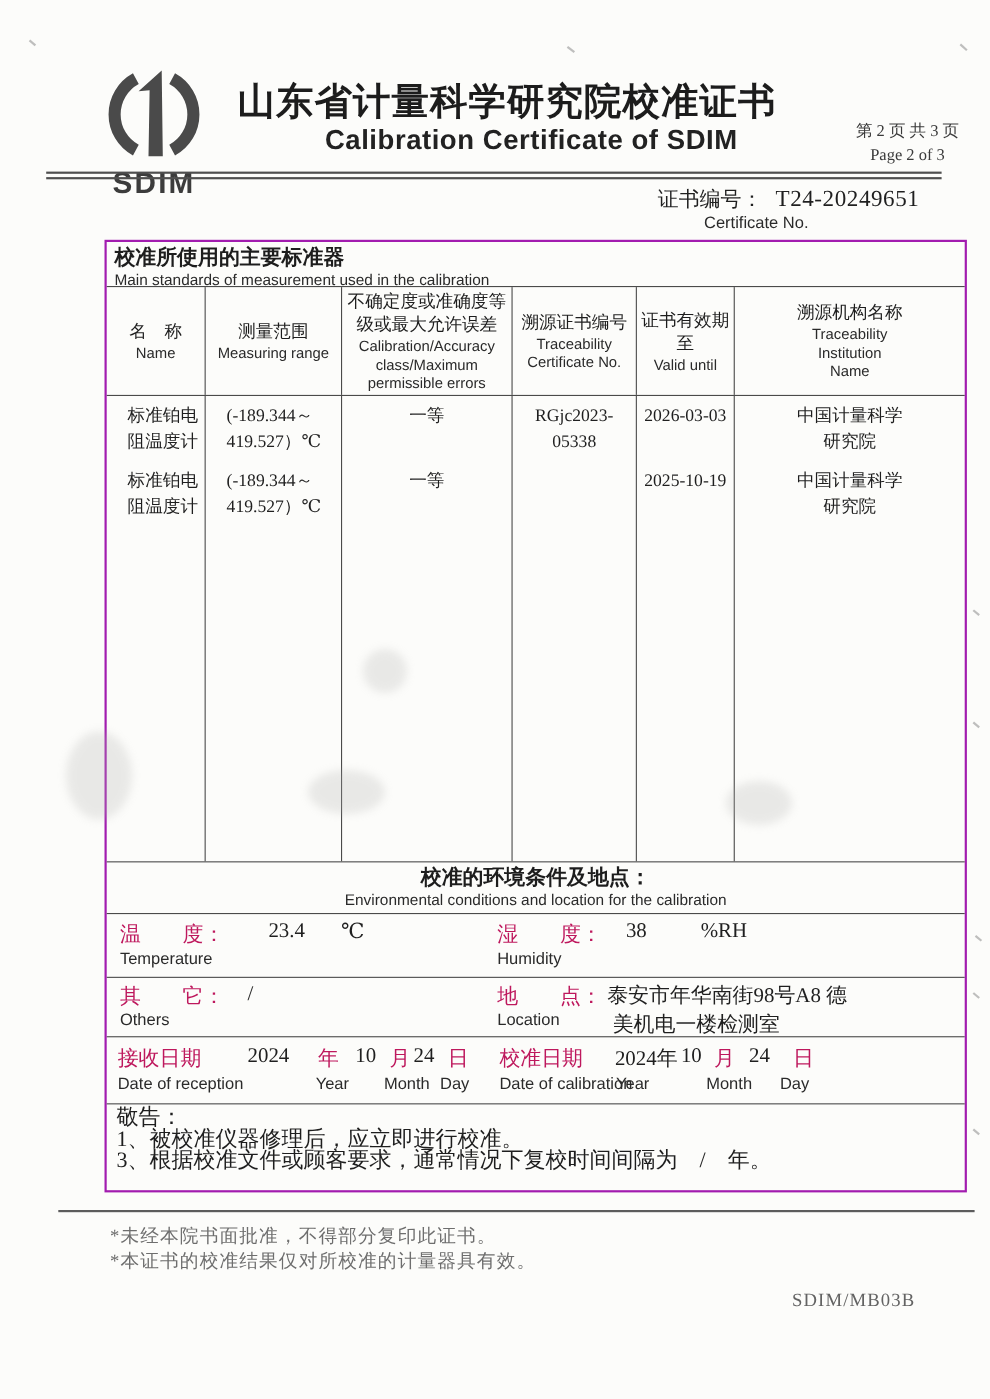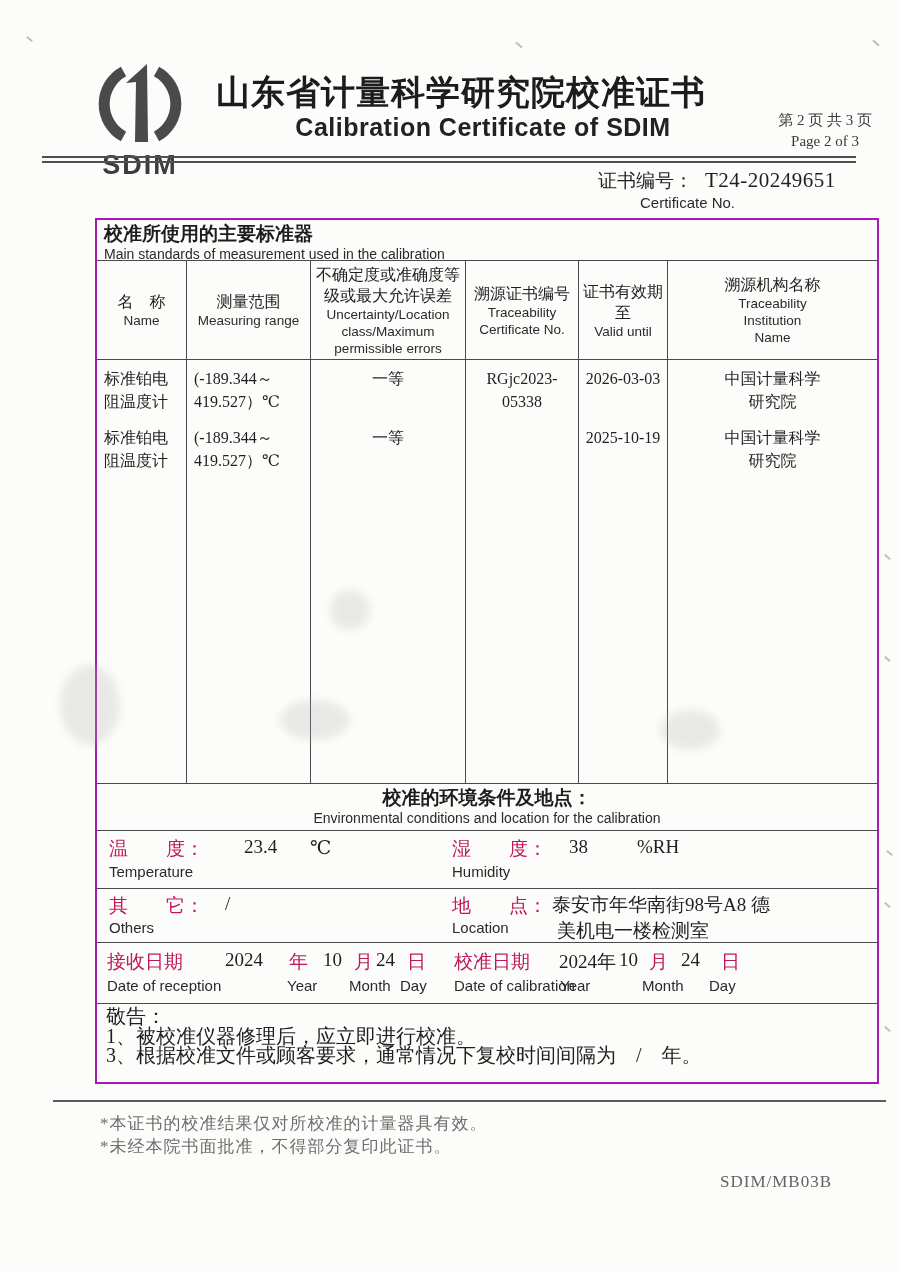--- a/index.html
+++ b/index.html
@@ -38,21 +38,21 @@
   .grid > div + div { border-left:1.5px solid #4a4a4a; }
   .hc { height:98px; display:flex; flex-direction:column; justify-content:center;
     align-items:center; text-align:center; }
   .hc .zh { font-size:16px; color:#1d1d1d; line-height:21px; }
   .hc .en { font-size:13.5px; color:#2a2a2a; line-height:17px; }
   .t-body { height:424px; }
   .bc { padding-top:7px; }
   .blk { line-height:23px; font-size:16px; color:#1f1f1f; }
   .blk + .blk { margin-top:13px; }
   .c-center { text-align:center; }
-  .c-left { text-align:left; padding-left:7px; }
+  .c-left { text-align:left; padding-left:19px; }
   .env-title { height:47px; padding:1px 23px;text-align:center; }
   .row-5557 { height:58px; }
   .row-others { height:54px; }
   .row-dates { height:61px; }
   .lab { font-size:19px; color:#be185d; white-space:pre; }
   .en-lab { font-size:15px; color:#2a2a2a; }
   .val { font-size:19px; color:#1f1f1f; }
   .t-notes { height:79px; padding:3px 9px; }
   .note-line { font-size:20px; line-height:19.5px; color:#1e1e1e; white-space:pre; }
 
@@ -107,21 +107,21 @@
         <div class="zh">名　称</div>
         <div class="en sans">Name</div>
       </div>
       <div class="hc">
         <div class="zh">测量范围</div>
         <div class="en sans">Measuring range</div>
       </div>
       <div class="hc">
         <div class="zh">不确定度或准确度等</div>
         <div class="zh">级或最大允许误差</div>
-        <div class="en sans">Uncertainty/Location</div>
+        <div class="en sans">Calibration/Accuracy</div>
         <div class="en sans">class/Maximum</div>
         <div class="en sans">permissible errors</div>
       </div>
       <div class="hc">
         <div class="zh">溯源证书编号</div>
         <div class="en sans">Traceability</div>
         <div class="en sans">Certificate No.</div>
       </div>
       <div class="hc">
         <div class="zh">证书有效期</div>
@@ -236,22 +236,22 @@
     <div class="t-row t-notes">
       <div class="note-line">敬告：</div>
       <div class="note-line">1、被校准仪器修理后，应立即进行校准。</div>
       <div class="note-line">3、根据校准文件或顾客要求，通常情况下复校时间间隔为　/　年。</div>
     </div>
 
   </div>
 
   <div class="bot-rule"></div>
   <div class="footnote">
+    <div>*未经本院书面批准，不得部分复印此证书。</div>
     <div>*本证书的校准结果仅对所校准的计量器具有效。</div>
-    <div>*未经本院书面批准，不得部分复印此证书。</div>
   </div>
   <div class="formcode">SDIM/MB03B</div>
 
   <div class="artifact" style="left:26px;top:38px;width:7px;height:2px;transform:rotate(40deg)"></div>
   <div class="artifact" style="left:515px;top:44px;width:8px;height:2px;transform:rotate(38deg)"></div>
   <div class="artifact" style="left:872px;top:42px;width:8px;height:2px;transform:rotate(42deg)"></div>
   <div class="artifact" style="left:884px;top:556px;width:7px;height:2px;transform:rotate(40deg)"></div>
   <div class="artifact" style="left:884px;top:658px;width:7px;height:2px;transform:rotate(40deg)"></div>
   <div class="artifact" style="left:886px;top:852px;width:7px;height:2px;transform:rotate(40deg)"></div>
   <div class="artifact" style="left:884px;top:904px;width:7px;height:2px;transform:rotate(40deg)"></div>

